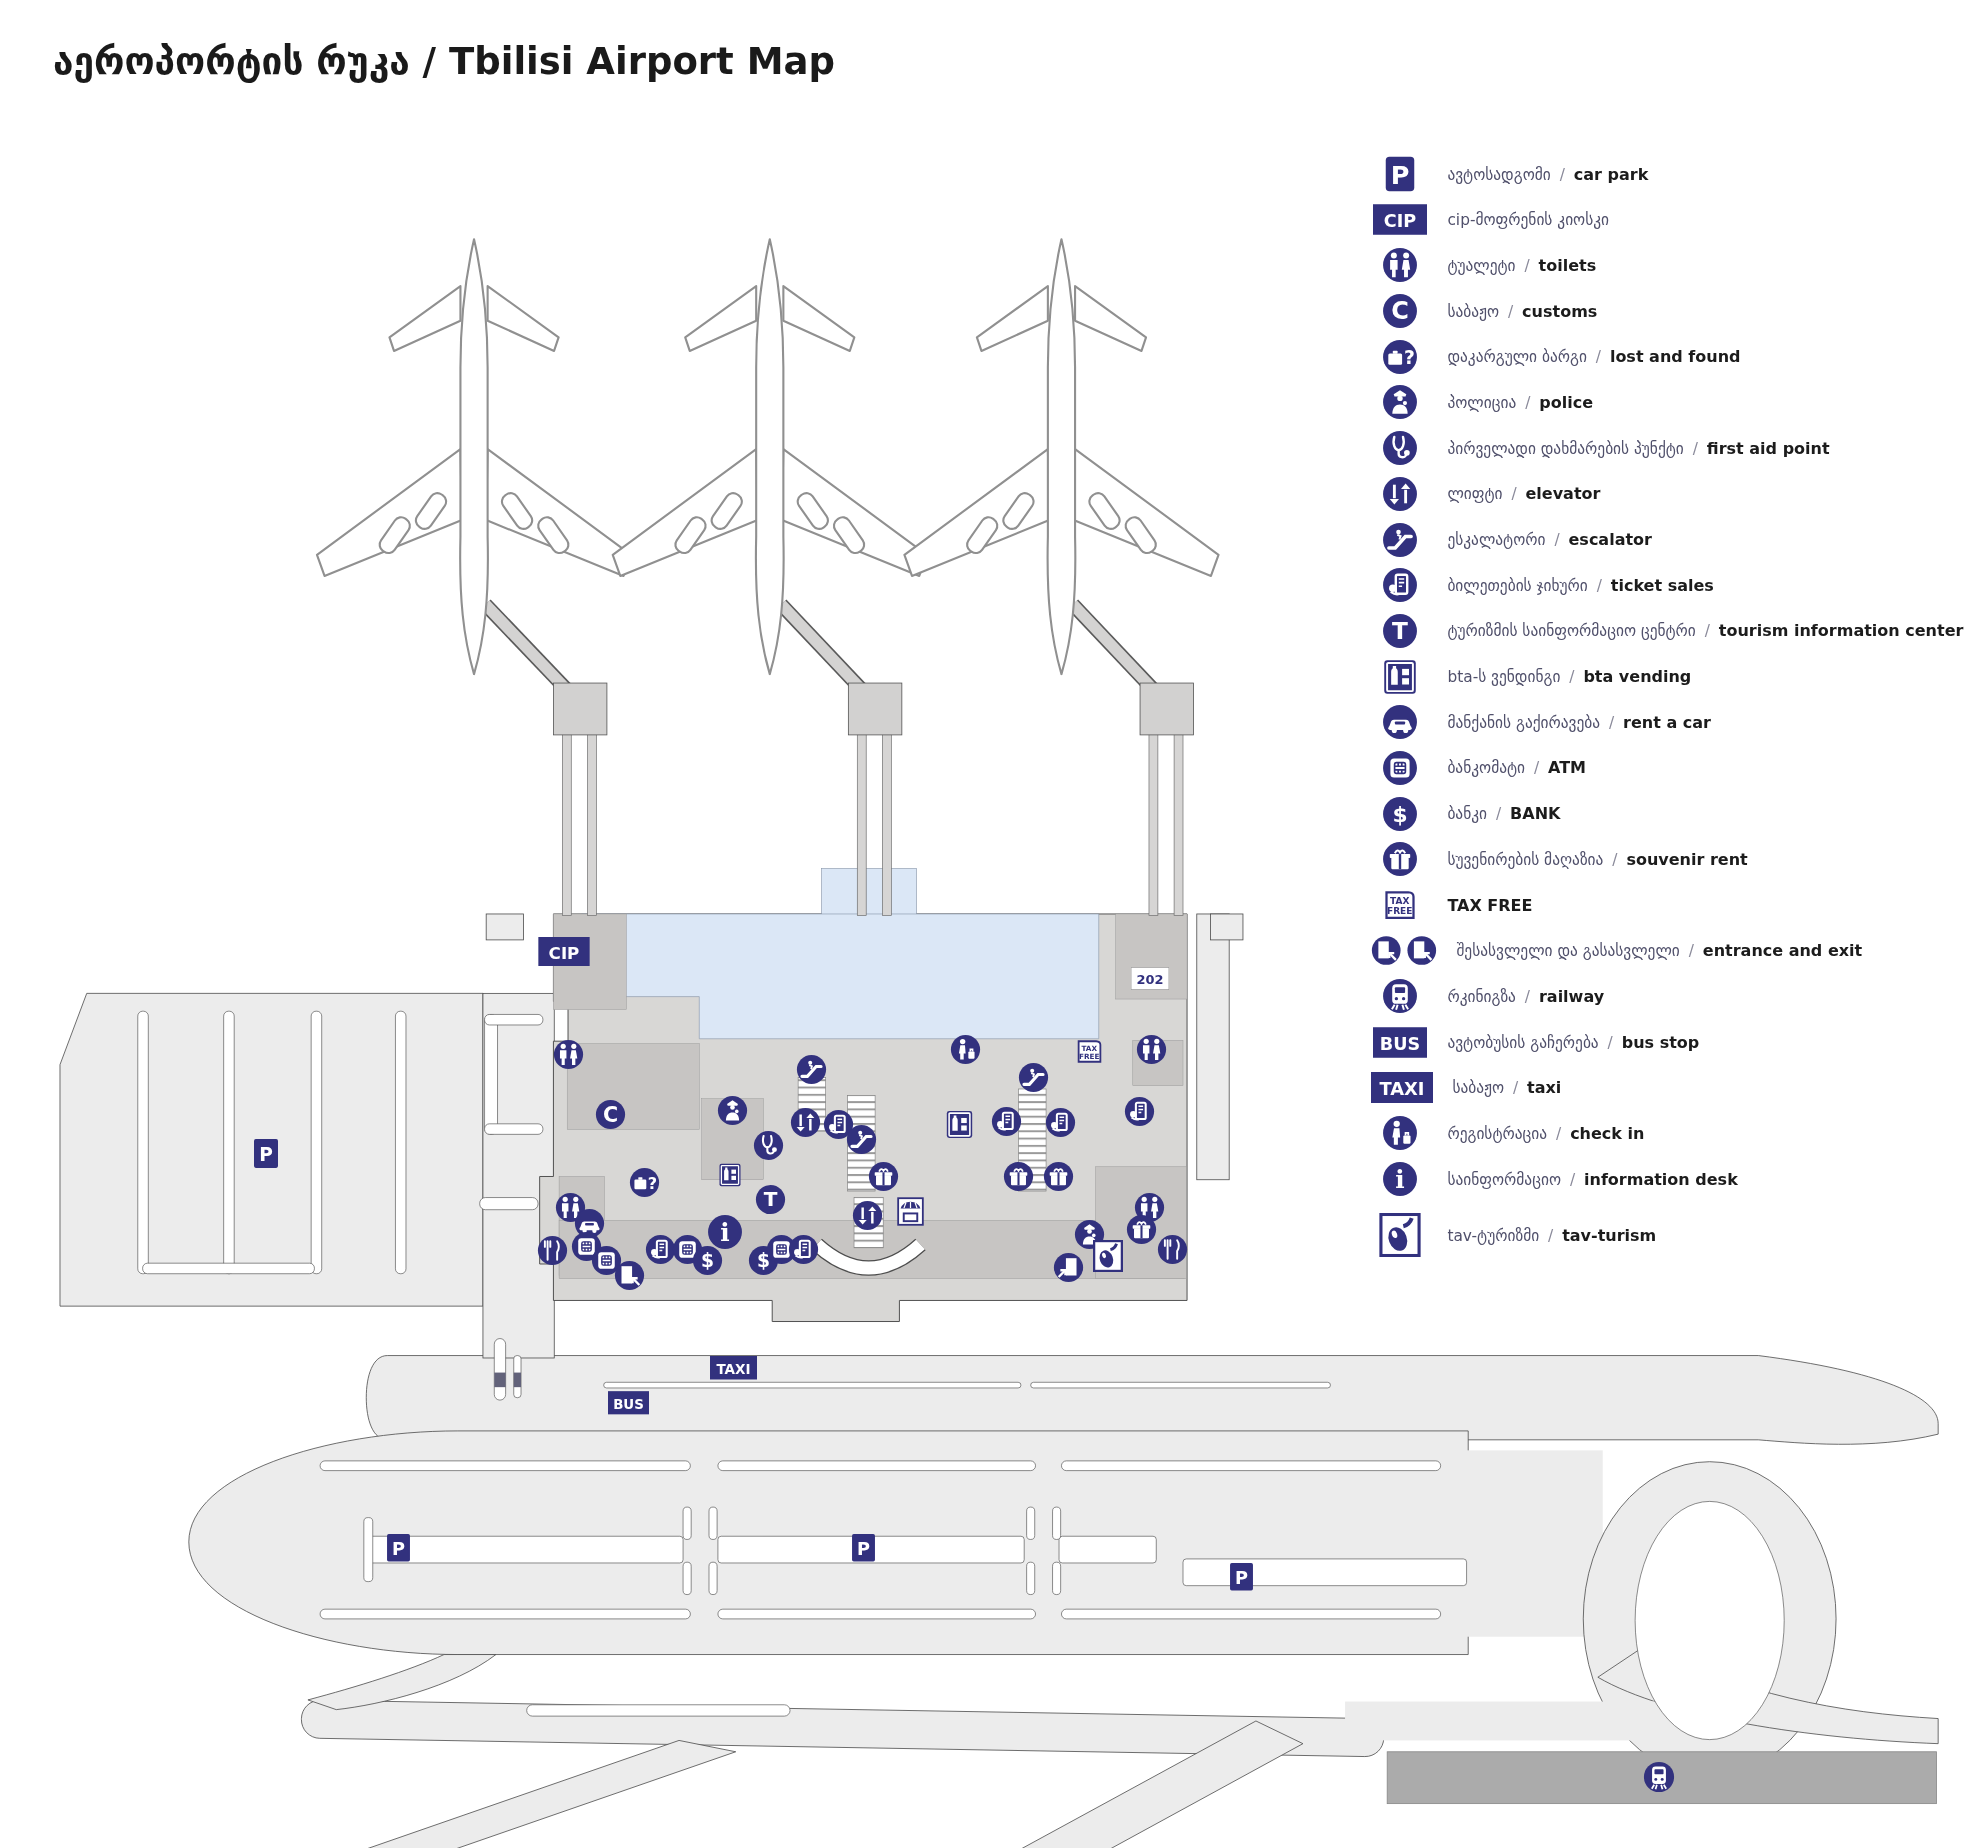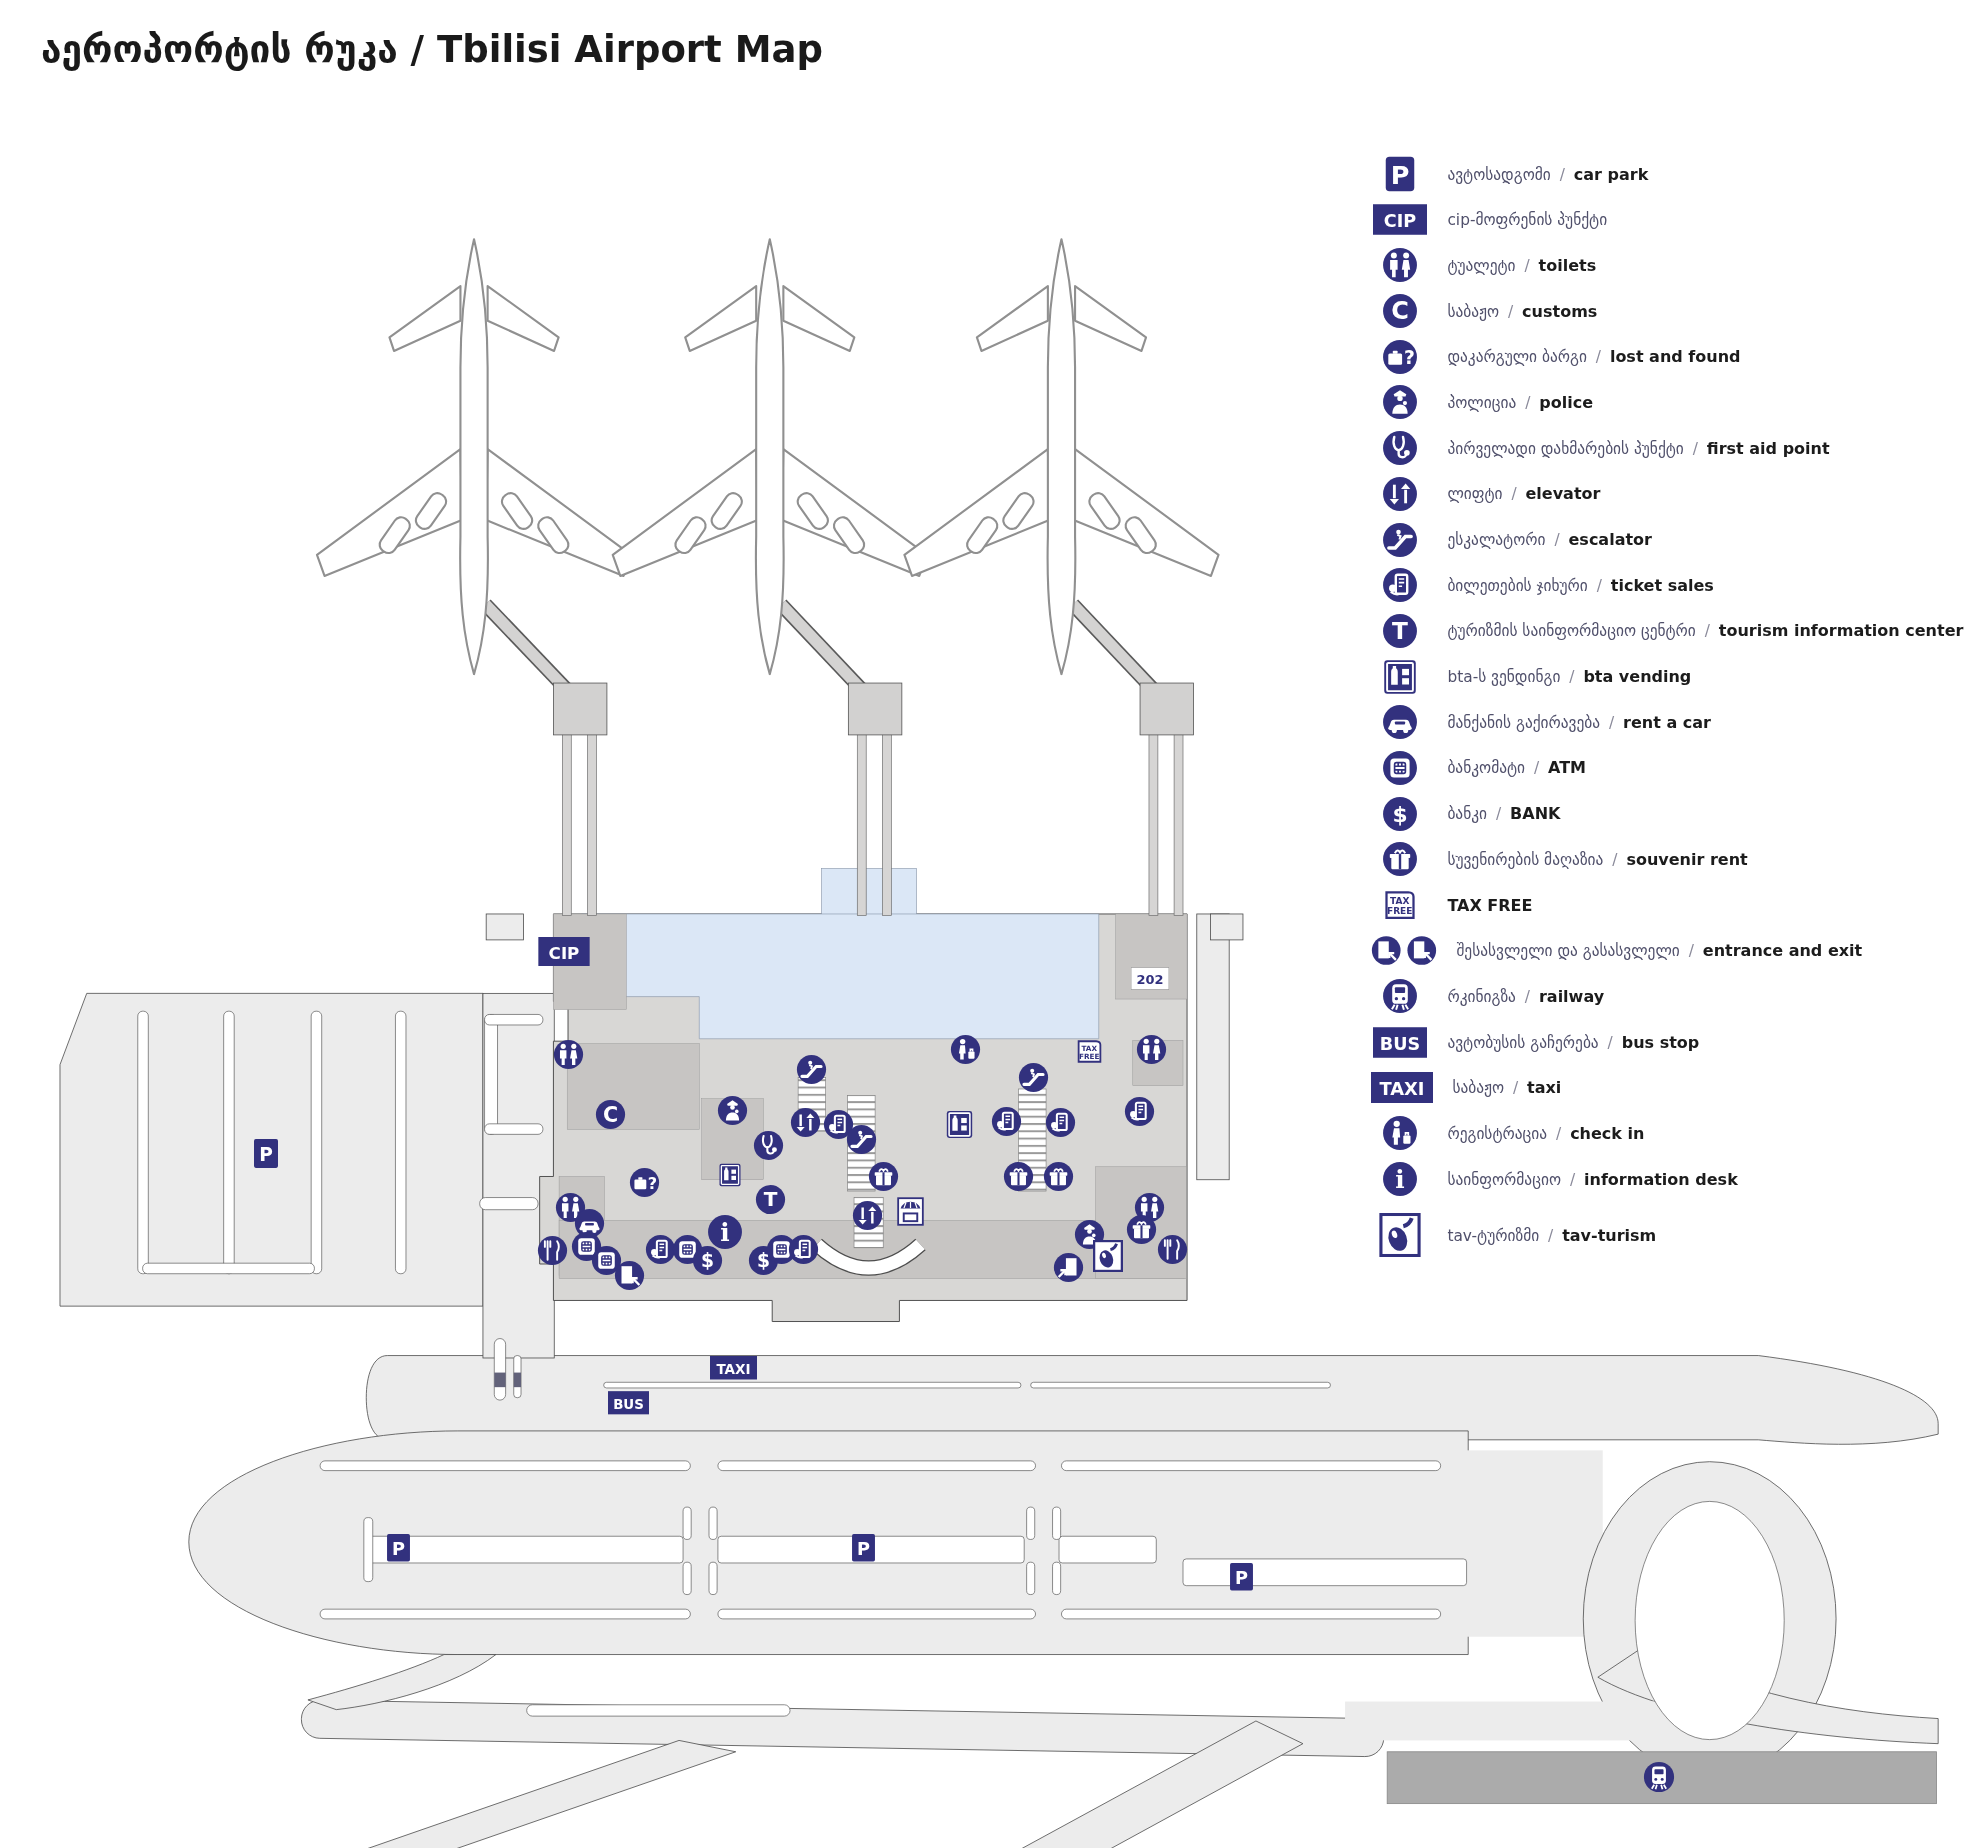--- a/index.html
+++ b/index.html
@@ -1,18 +1,18 @@
 <!DOCTYPE html>
 <html style="font-size:13px"><head>
 <meta charset="utf-8">
 <style>
   html,body{margin:0;padding:0;background:#fff;}
   body{font-family:"DejaVu Sans",sans-serif;}
   #stage{position:relative;width:1986px;height:1849px;background:#fff;overflow:hidden;}
-  #page-title{position:absolute;left:37px;top:24px;margin:4px;font-size:37px;font-weight:bold;
+  #page-title{position:absolute;left:37px;top:24px;margin:16px;font-size:37px;font-weight:bold;
     color:#1a1a1a;font-family:"DejaVu Sans",sans-serif;letter-spacing:0;}
   #map-svg{position:absolute;left:0;top:0;}
   .map-icon{position:absolute;line-height:0;}
   .map-icon svg{display:block;width:100%;height:100%;}
   #legend{position:absolute;left:1371px;top:156px;width:604px;}
   .legend-row{display:flex;align-items:center;margin-bottom:9.7px;min-height:36px;}
   .legend-icon{flex:0 0 57px;display:flex;justify-content:center;align-items:center;}
   .legend-icon svg{display:block;}
   .legend-label{margin-left:19.4px;font-size:15.4px;color:#50506b;white-space:nowrap;}
   .legend-label .en{color:#1c1c1c;font-weight:bold;font-size:16px;margin-top:40px;}
@@ -661,21 +661,21 @@
         </span>
         <span class="legend-label"><span class="ka">ავტოსადგომი</span> <span class="sep">/</span> <span class="en">car park</span></span>
       </div>
       <div class="legend-row">
         <span class="legend-icon">
           <svg viewBox="0 0 46 26" style="width: 54px; height: 31px;">
             <rect width="46" height="26" fill="#32317e"></rect>
             <text x="23" y="19.5" text-anchor="middle" font-size="15" font-weight="bold" fill="#ffffff" font-family="'DejaVu Sans',sans-serif">CIP</text>
           </svg>
         </span>
-        <span class="legend-label"><span class="ka">cip-მოფრენის პუნქტი</span></span>
+        <span class="legend-label"><span class="ka">cip-მოფრენის კიოსკი</span></span>
       </div>
       <div class="legend-row">
         <span class="legend-icon">
           <svg viewBox="0 0 24 24" style="width: 36px; height: 36px;">
             <circle cx="12" cy="12" r="11.3" fill="#32317e"></circle>
             <g fill="#ffffff">
               <circle cx="7.9" cy="5.7" r="2"></circle>
               <path d="M5.4 8.7h5v6.4H9.1v5.1H6.7v-5.1H5.4z"></path>
               <circle cx="16.1" cy="5.7" r="2"></circle>
               <path d="M13.2 15.1l1.1-6.4h3.4l1.1 6.4h-1.5v5.1h-2.6v-5.1z"></path>

